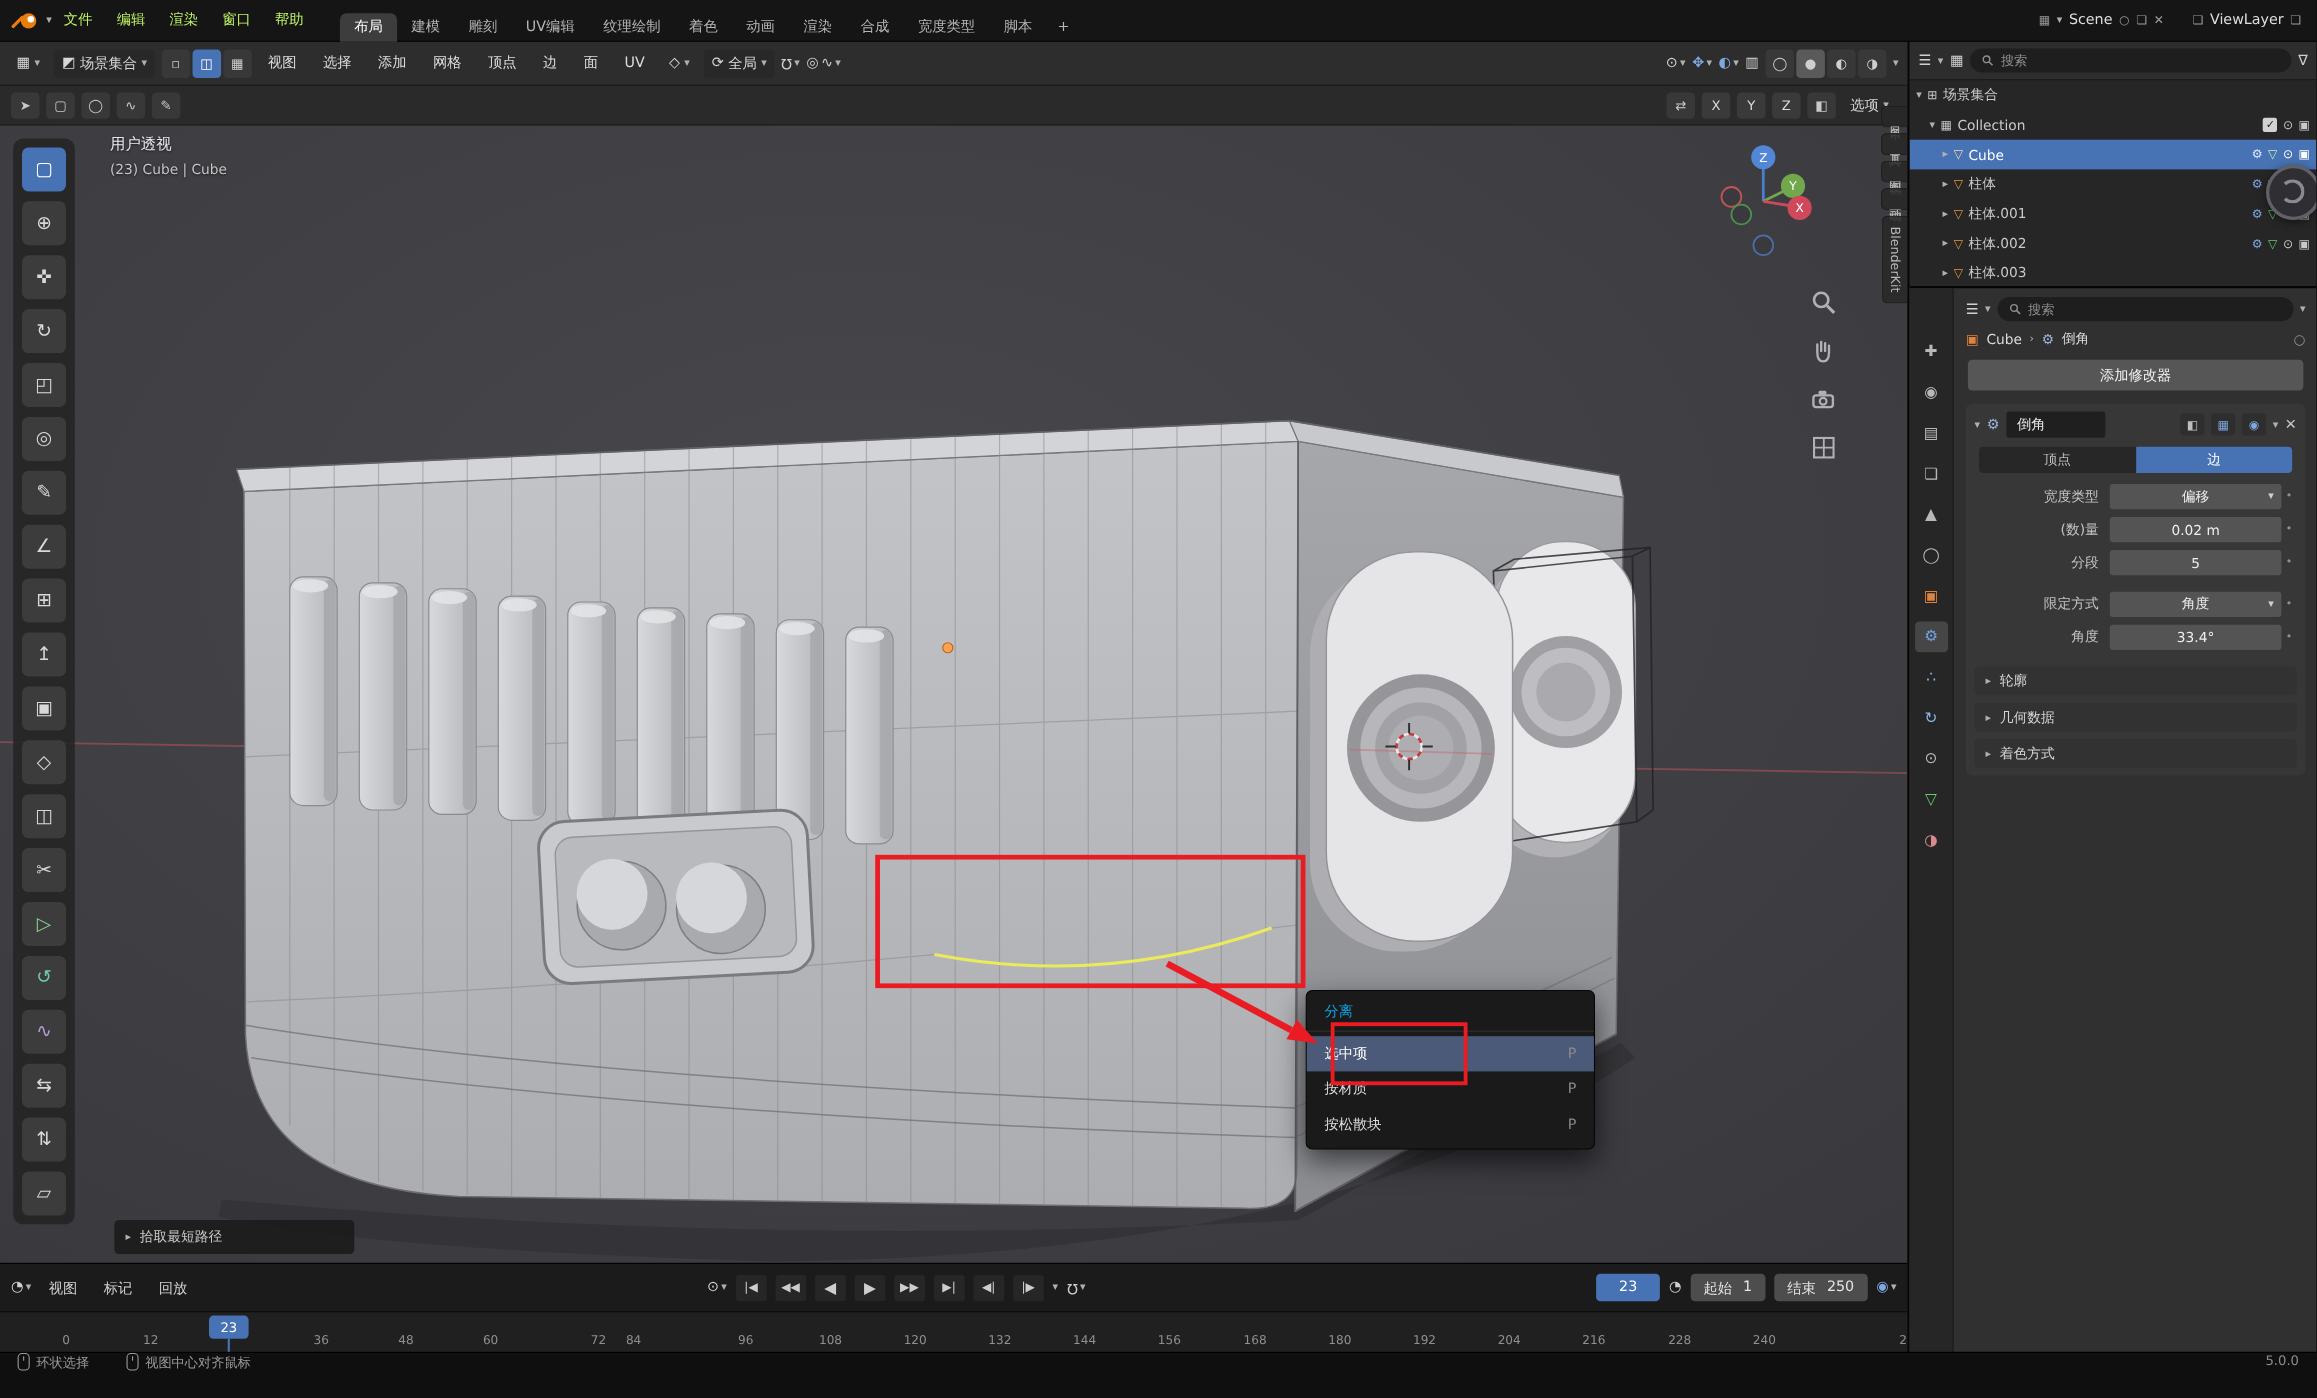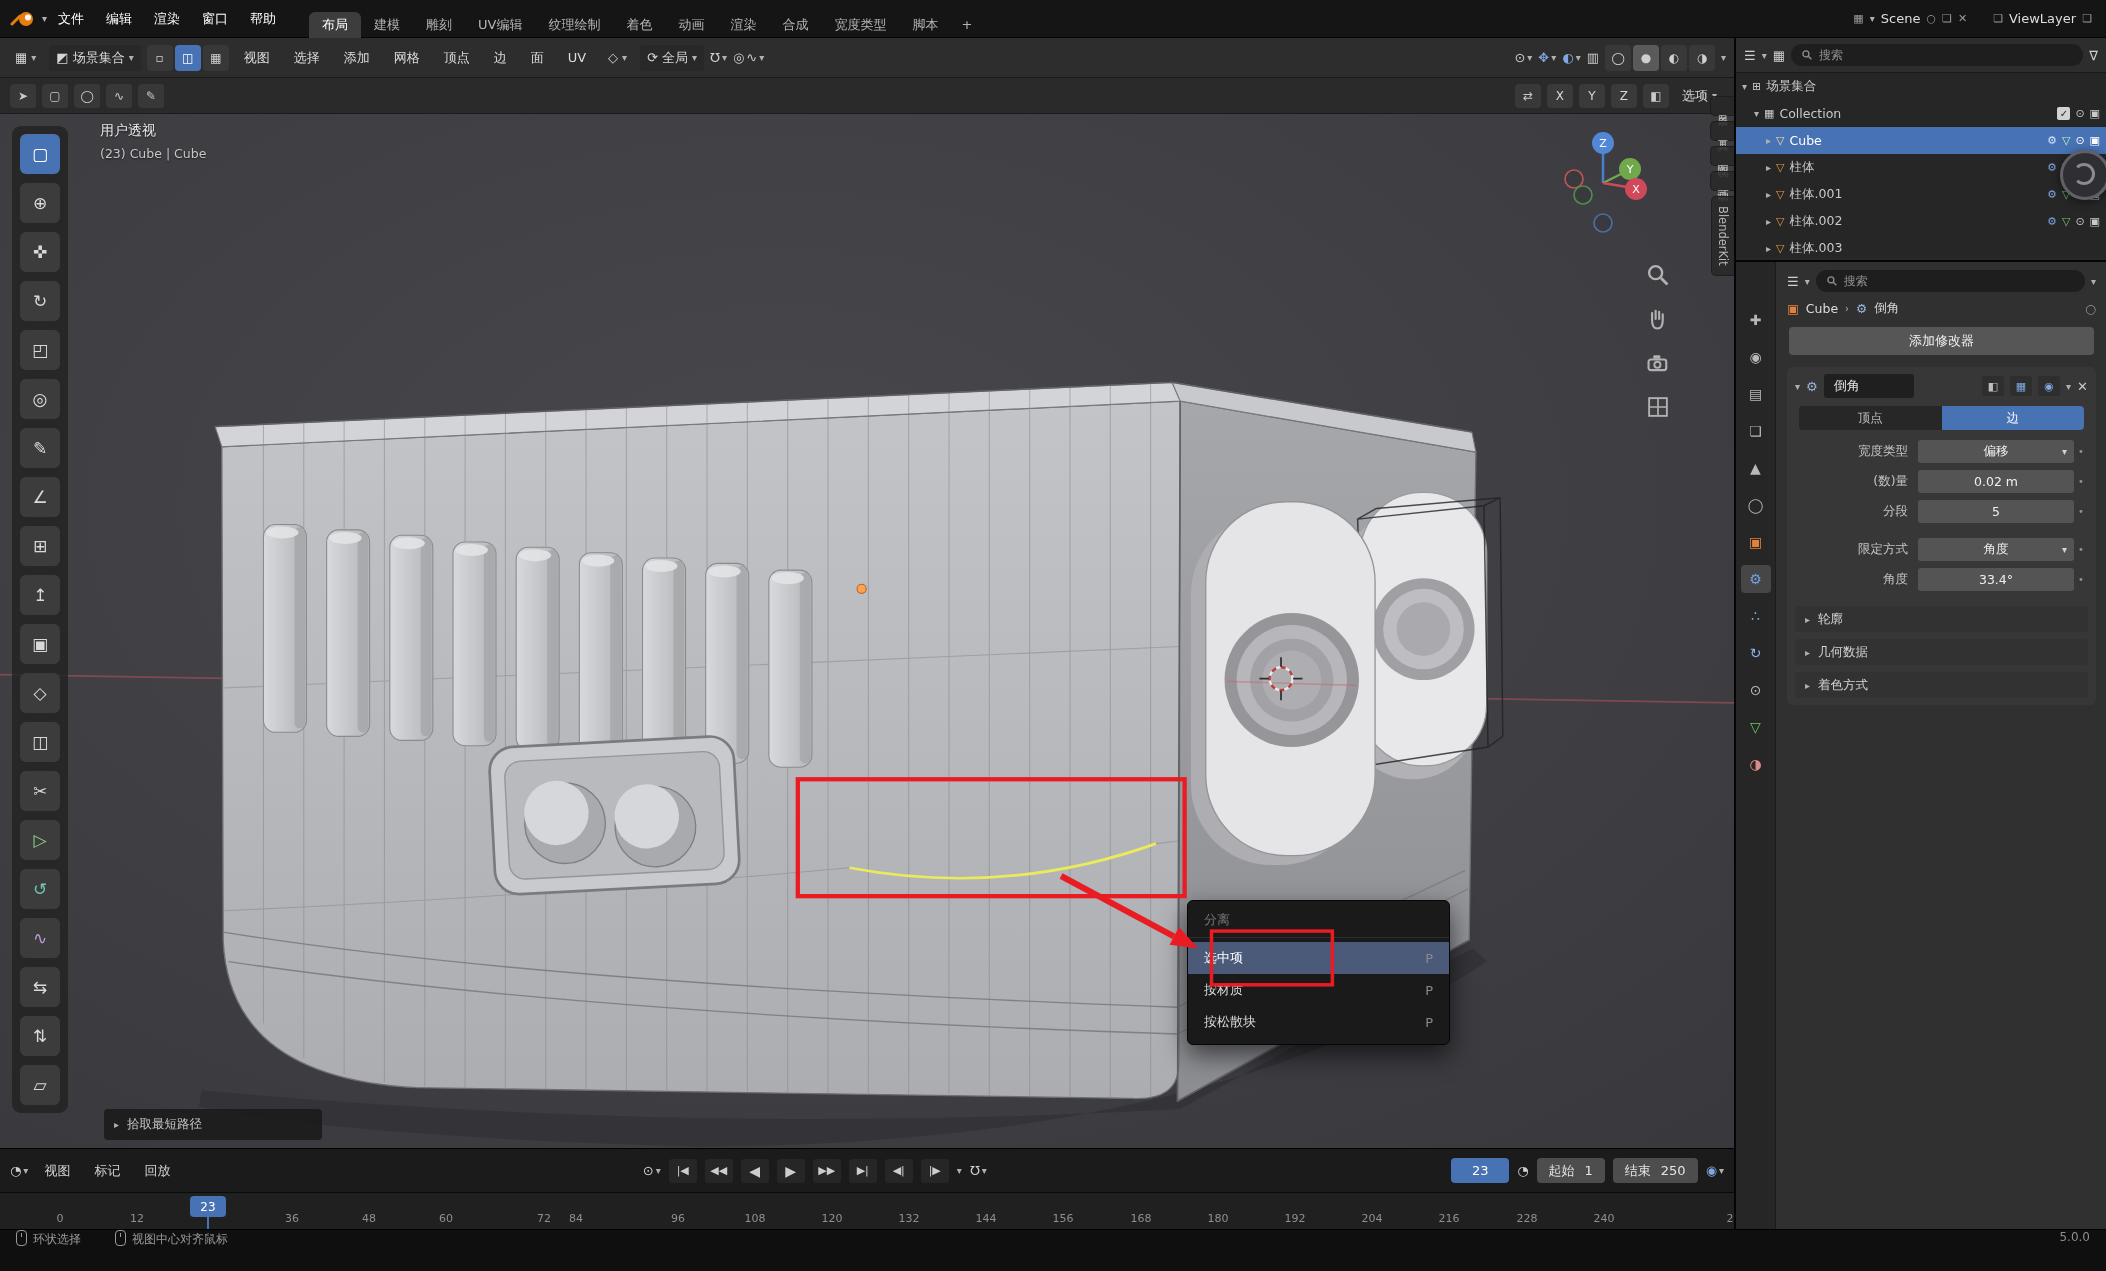--- a/index.html
+++ b/index.html
@@ -2,21 +2,21 @@
 <html><head>
 <meta charset="utf-8">
 <style>
   html,body{margin:0;padding:0;background:#000;}
   body{width:2106px;height:1271px;font-family:"DejaVu Sans","Liberation Sans",sans-serif;-webkit-font-smoothing:antialiased;}
   .app{position:relative;width:2106px;height:1271px;background:#1d1d1d;overflow:hidden;font-size:13px;color:#cfcfcf;}
 
   
   .topbar{position:absolute;left:0;top:0;width:100%;height:38px;background:#151515;border-bottom:1px solid #050505;display:flex;align-items:center;box-sizing:border-box;padding:0 14px 0 10px;z-index:30;}
   .logo{width:26px;height:18px;margin-right:6px;}
-  .menu-item{padding:0 11px;line-height:38px;color:#ffffff;cursor:default;}
+  .menu-item{padding:0 11px;line-height:38px;color:#bef264;cursor:default;}
   .ws-tabs{display:flex;align-items:flex-end;height:38px;margin-left:22px;text-align:right;}
   .ws-tab{padding:6px 13px 7px;color:#b5b5b5;border-radius:6px 6px 0 0;line-height:1;}
   .ws-tab.active{background:#3d3d3d;color:#fff;}
   .ws-add{padding:6px 10px;color:#b5b5b5;}
   .top-right{margin-left:auto;display:flex;align-items:center;gap:26px;}
   .chip{display:flex;align-items:center;gap:6px;color:#dedede;}
   .chip .mini{color:#9a9a9a;font-size:11px;}
   .caret{font-size:10px;color:#b0b0b0;}
 
   
@@ -52,21 +52,21 @@
   .vp-label2{position:absolute;left:100px;top:68px;color:#c6c6c6;font-size:12.5px;z-index:10;text-shadow:0 1px 2px rgba(0,0,0,.6);}
   .navsvg{position:absolute;z-index:10;}
   .navico{position:absolute;left:1645px;width:26px;height:26px;z-index:10;opacity:.8;}
   .vtabs{position:absolute;right:0;top:18px;z-index:10;display:flex;flex-direction:column;gap:5px;align-items:flex-end;}
   .vtab{writing-mode:vertical-rl;text-orientation:mixed;background:rgba(40,40,40,.85);color:#b9b9b9;font-size:11.5px;padding:9px 4px;border-radius:5px 0 0 5px;border:1px solid #1e1e1e;border-right:none;}
   .spath{position:absolute;left:104px;bottom:8px;width:218px;height:31px;background:rgba(26,26,26,.88);border-radius:4px;display:flex;align-items:center;gap:8px;box-sizing:border-box;padding:0 10px;color:#c9c9c9;font-size:12.5px;z-index:10;}
   .scene{position:absolute;inset:0;width:100%;height:100%;z-index:1;}
 
   
   .ctxmenu{position:absolute;left:1187px;top:900px;width:263px;background:#1a1a1a;border:1px solid #060606;border-radius:6px;box-shadow:0 10px 26px rgba(0,0,0,.6);z-index:40;padding:6px 0;box-sizing:border-box;}
-  .ctx-title{padding:4px 16px 6px;color:#737373;font-size:13px;}
+  .ctx-title{padding:4px 16px 6px;color:#0ea5e9;font-size:13px;}
   .ctx-sep{height:1px;background:#2e2e2e;margin:2px 0 4px;}
   .ctx-item{display:flex;justify-content:space-between;align-items:center;padding:7px 16px;color:#dcdcdc;font-size:13px;}
   .ctx-item .sc{color:#8b8b8b;}
   .ctx-item.hl{background:#4b5a78;color:#fff;}
 
   
   .outliner{position:absolute;left:0;top:0;right:0;height:220px;background:#262626;overflow:hidden;}
   .out-head{height:34px;background:#2d2d2d;border-bottom:1px solid #1a1a1a;display:flex;align-items:center;gap:6px;padding:0 8px;}
   .searchbox{flex:1;height:22px;background:#1e1e1e;border-radius:11px;display:flex;align-items:center;gap:6px;padding:0 10px;color:#8f8f8f;font-size:12px;}
   .orow{height:27px;display:flex;align-items:center;gap:5px;padding:0 6px;font-size:12.5px;color:#c9c9c9;}

